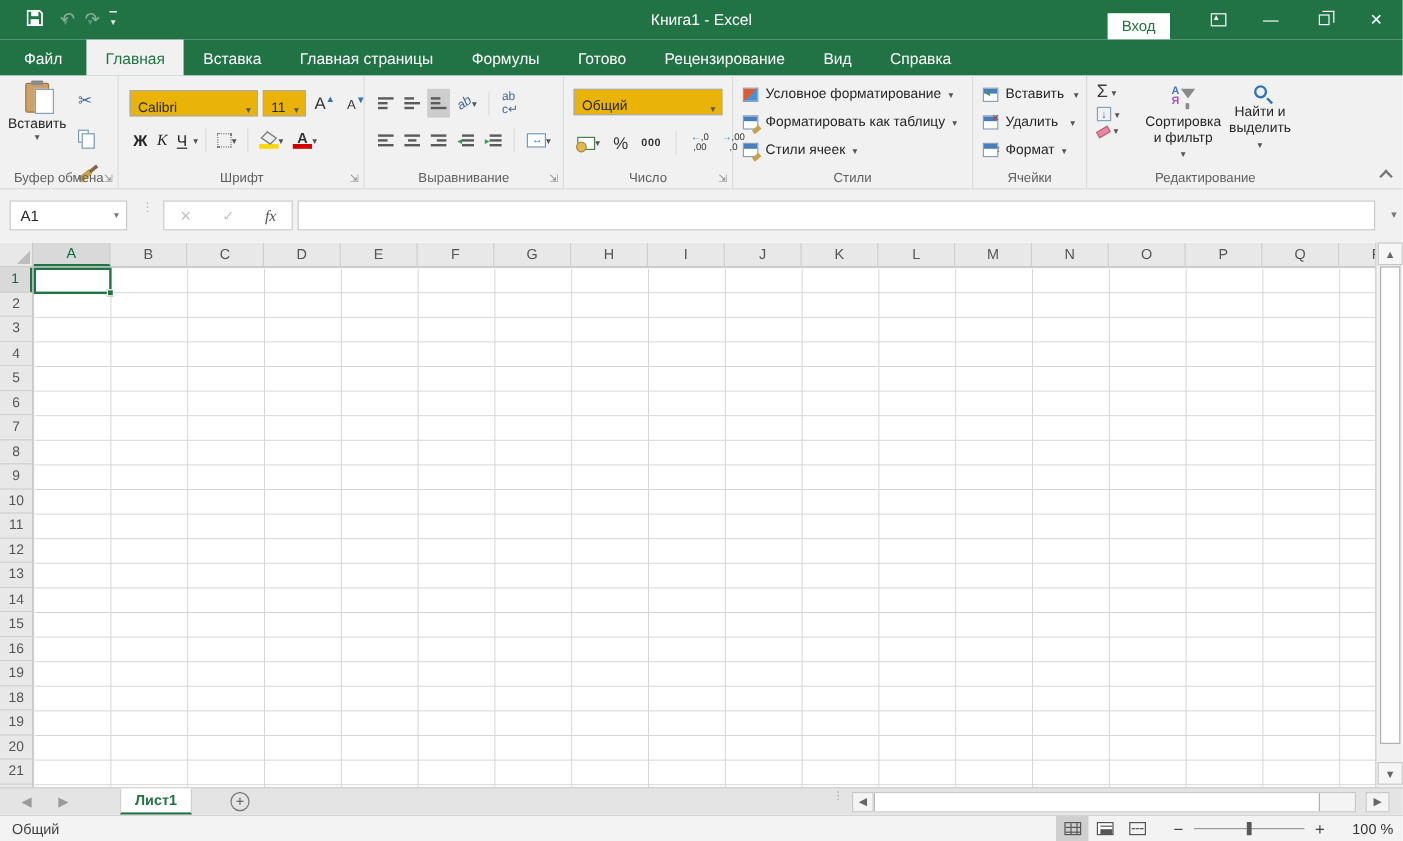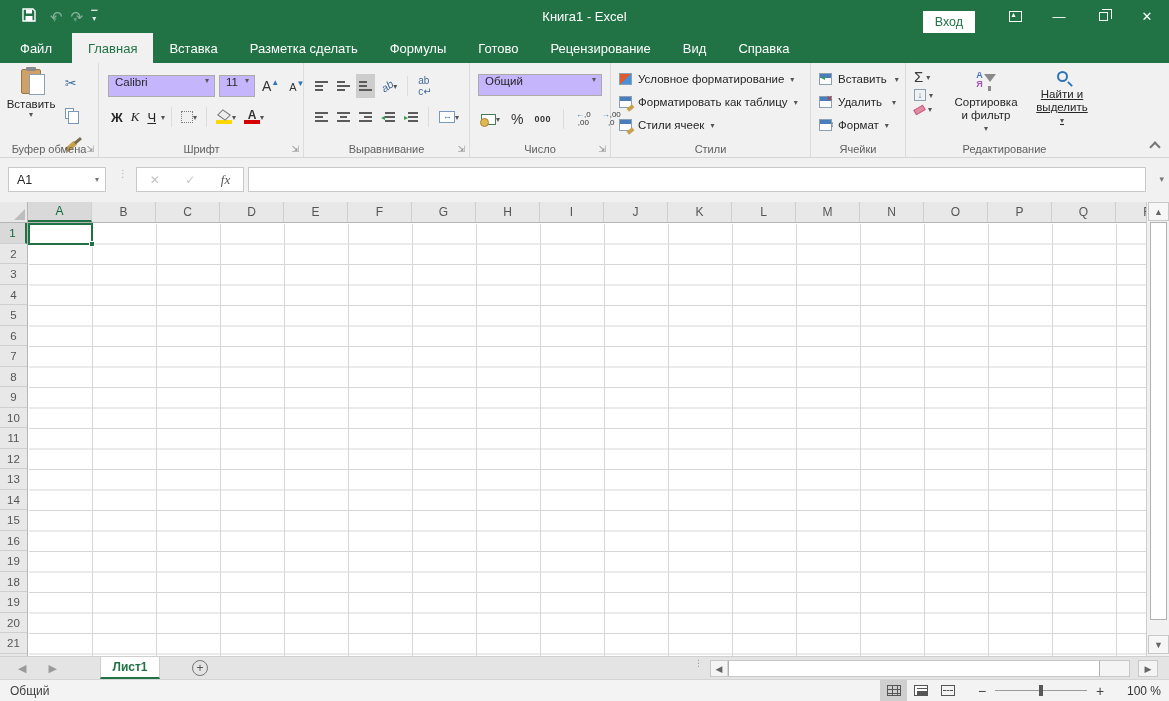--- a/index.html
+++ b/index.html
@@ -29,21 +29,21 @@
   .rtab.active { background:#f1f1f1; color:#217346; }
   .tellme { display:flex; align-items:center; gap:7px; padding:0 14px; color:#eaf3ee; }
   .tabrow-right { margin-left:auto; display:flex; align-items:center; gap:7px; padding-right:16px; color:#fff; }
 
   
   .ribbon { position:absolute; top:63px; left:0; width:1169px; height:95px; background:#f1f1f1; border-bottom:1px solid #d5d5d5; font-size:11.5px; }
   .grp { position:absolute; top:0; height:94px; border-right:1px solid #dcdcdc; }
   .grp-label { position:absolute; bottom:2px; left:0; right:0; text-align:center; color:#5f5f5f; font-size:11px; }
   .launcher { position:absolute; bottom:3px; right:4px; font-size:9px; color:#888; line-height:1; }
   .dd { font-size:8px; color:#555; }
-  .combo { background:#c4b5fd; border:1px solid #ababab; height:22px; display:flex; align-items:flex-start; padding-left:6px; color:#262626; }
+  .combo { background:#eab308; border:1px solid #ababab; height:22px; display:flex; align-items:flex-end; padding-left:6px; color:#262626; }
   .combo .dd { margin-left:auto; padding:0 5px; border-left:1px solid transparent; }
   .rbtn { display:inline-flex; align-items:center; justify-content:center; height:24px; padding:0 3px; }
   .sel { background:#cdcdcd; }
   .bars { width:13px; display:flex; flex-direction:column; gap:2.5px; }
   .bars i { height:1.5px; background:#5b5b5b; }
   .bars .w60 { width:60%; } .bars .c { align-self:center; } .bars .r { align-self:flex-end; }
 
   
   .paste-btn { position:absolute; left:6px; top:4px; width:50px; height:70px; display:flex; flex-direction:column; align-items:center; }
   .clip-icon { width:20px; height:25px; background:#cfa169; border:1px solid #9a7846; border-radius:2px; position:relative; margin-top:2px; }
@@ -211,21 +211,21 @@
         <span class="restore-glyph"></span>
       </span>
     <span class="tb-btn">✕</span>
   </div>
 </div>
 
 <div class="tabrow">
   <span class="rtab file">Файл</span>
   <span class="rtab active">Главная</span>
   <span class="rtab">Вставка</span>
-  <span class="rtab">Разметка сделать</span>
+  <span class="rtab">Главная страницы</span>
   <span class="rtab">Формулы</span>
   <span class="rtab">Готово</span>
   <span class="rtab">Рецензирование</span>
   <span class="rtab">Вид</span>
   <span class="rtab">Справка</span>
 </div>
 
 <div class="ribbon">
 
   <div class="grp" style="left:0;width:99px;">
@@ -462,21 +462,21 @@
       <span class="sorticon">
           <span class="az">
             <span class="a">А</span>
             <span class="ya">Я</span>
           </span>
           <span class="funnel"></span>
         </span>
       <span>Сортировка и фильтр</span>
         <span class="dd">▾</span>
     </div>
-    <div class="bigbtn" style="left:120px;text-decoration:underline;">
+    <div class="bigbtn" style="left:108px;">
       <span class="mag"></span>
       <span>Найти и выделить</span>
         <span class="dd">▾</span>
     </div>
     <div class="grp-label">Редактирование</div>
   </div>
 
   <span class="collapse-chev"></span>
 </div>
 

